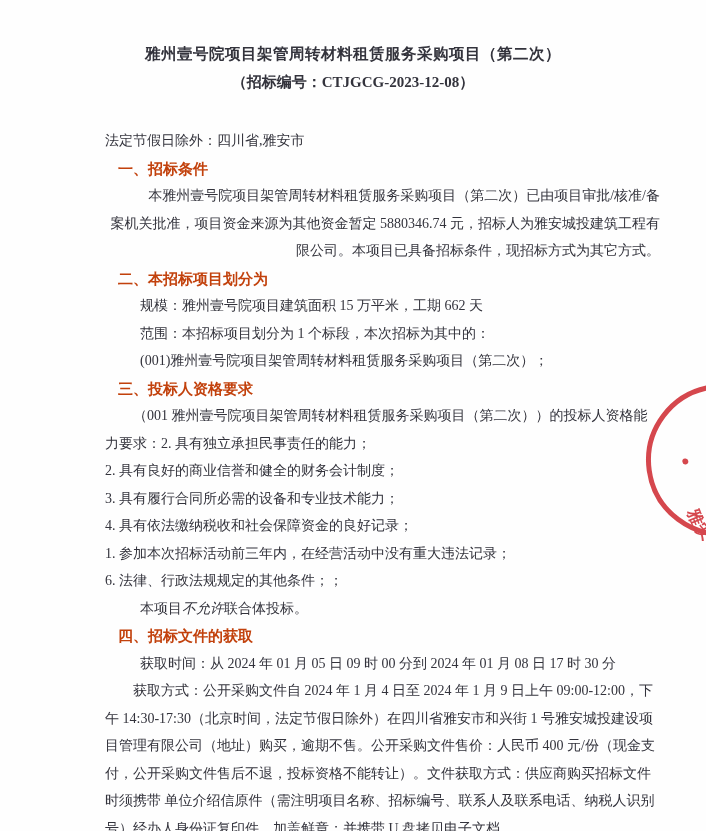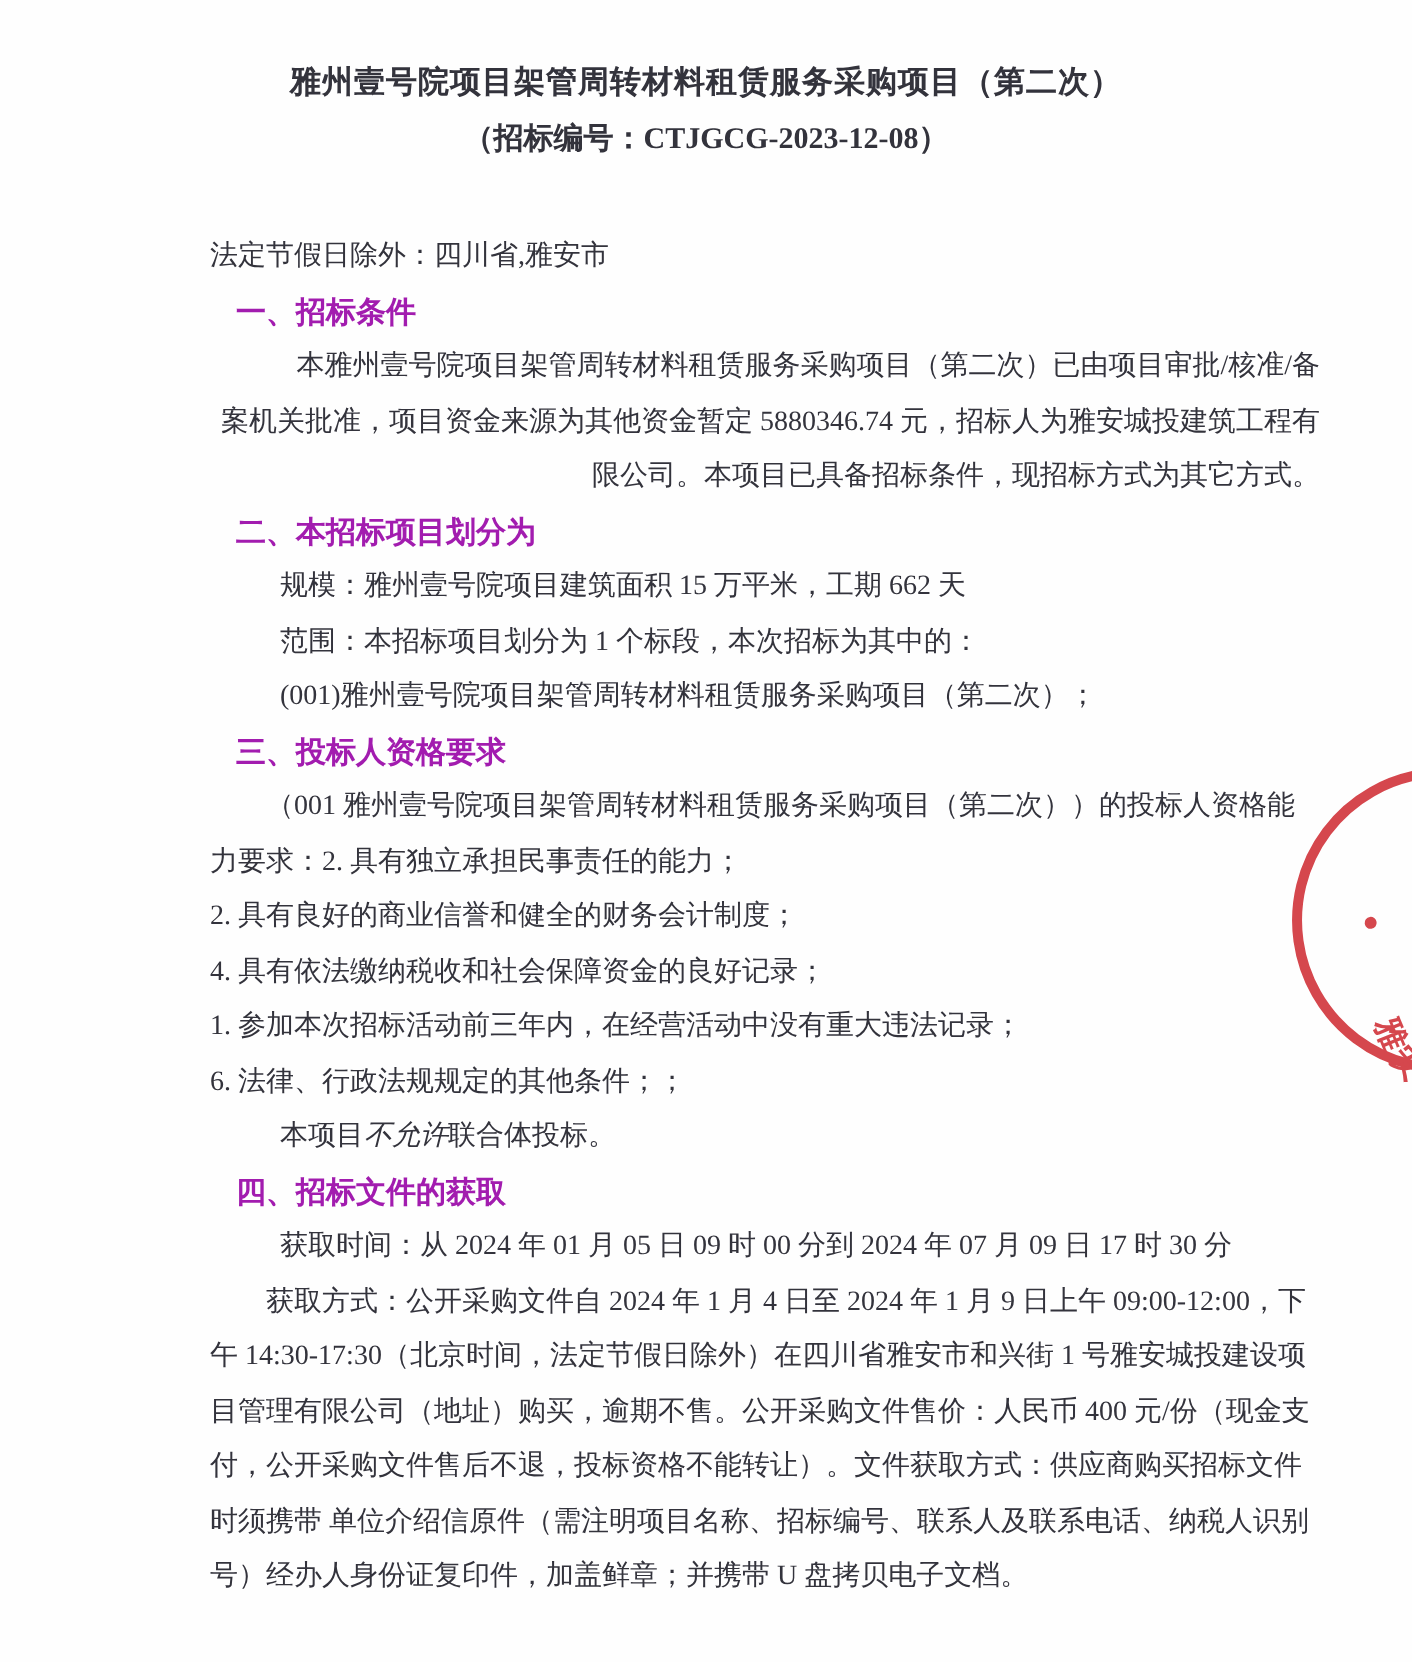--- a/index.html
+++ b/index.html
@@ -9,21 +9,21 @@
     height: 831px;
     margin: 0 auto;
     background: #fefefe;
     overflow: hidden;
     color: #33333c;
     font-family: "Liberation Serif", "DejaVu Serif", serif;
     font-size: 14px;
     line-height: 27.5px;
   }
   .doc-header {
-    padding-top: 28px;
+    padding-top: 40px;
     text-align: center;
   }
   .doc-title {
     margin: 0;
     font-size: 15.5px;
     font-weight: 700;
     line-height: 28px;
     letter-spacing: 0.5px;
   }
   .doc-subtitle {
@@ -37,21 +37,21 @@
   }
   .loc-line {
     margin: 0 0 0 14px;
   }
   h2.sec-heading {
     margin: 0 0 0 13px;
     font-size: 15px;
     font-weight: 700;
     line-height: 27.5px;
     font-family: "Liberation Sans", "DejaVu Sans", sans-serif;
-    color: #a21caf;
+    color: #c2410c;
   }
   p.para { margin: 0; }
   p.first-indent { text-indent: 42px; text-align: right; }
   p.first-indent-2em { text-indent: 2em; }
   p.hang-indent { padding-left: 35px; }
   em.no-joint { font-style: italic; }
   .seal {
     position: absolute;
     left: 618px;
     top: 375px;
@@ -84,27 +84,28 @@
     <p class="para first-indent">本雅州壹号院项目架管周转材料租赁服务采购项目（第二次）已由项目审批/核准/备案机关批准，项目资金来源为其他资金暂定 5880346.74 元，招标人为雅安城投建筑工程有限公司。本项目已具备招标条件，现招标方式为其它方式。</p>
 
     <h2 class="sec-heading">二、本招标项目划分为</h2>
     <p class="para hang-indent">规模：雅州壹号院项目建筑面积 15 万平米，工期 662 天</p>
     <p class="para hang-indent">范围：本招标项目划分为 1 个标段，本次招标为其中的：</p>
     <p class="para hang-indent">(001)雅州壹号院项目架管周转材料租赁服务采购项目（第二次）；</p>
 
     <h2 class="sec-heading">三、投标人资格要求</h2>
     <p class="para first-indent-2em">（001 雅州壹号院项目架管周转材料租赁服务采购项目（第二次））的投标人资格能力要求：2. 具有独立承担民事责任的能力；</p>
     <p class="para">2. 具有良好的商业信誉和健全的财务会计制度；</p>
+    <p class="para">3. 具有履行合同所必需的设备和专业技术能力；</p>
     <p class="para">4. 具有依法缴纳税收和社会保障资金的良好记录；</p>
     <p class="para">1. 参加本次招标活动前三年内，在经营活动中没有重大违法记录；</p>
     <p class="para">6. 法律、行政法规规定的其他条件；；</p>
     <p class="para hang-indent"><span>本项目</span><em class="no-joint">不允许</em><span>联合体投标。</span></p>
 
     <h2 class="sec-heading">四、招标文件的获取</h2>
-    <p class="para hang-indent">获取时间：从 2024 年 01 月 05 日 09 时 00 分到 2024 年 07 月 09 日 17 时 30 分</p>
+    <p class="para hang-indent">获取时间：从 2024 年 01 月 05 日 09 时 00 分到 2024 年 01 月 08 日 17 时 30 分</p>
     <p class="para first-indent-2em">获取方式：公开采购文件自 2024 年 1 月 4 日至 2024 年 1 月 9 日上午 09:00-12:00，下午 14:30-17:30（北京时间，法定节假日除外）在四川省雅安市和兴街 1 号雅安城投建设项目管理有限公司（地址）购买，逾期不售。公开采购文件售价：人民币 400 元/份（现金支付，公开采购文件售后不退，投标资格不能转让）。文件获取方式：供应商购买招标文件时须携带 单位介绍信原件（需注明项目名称、招标编号、联系人及联系电话、纳税人识别号）经办人身份证复印件，加盖鲜章；并携带 U 盘拷贝电子文档。</p>
 
   </div>
 
   <svg class="seal" viewBox="0 0 170 180" aria-hidden="true">
     <circle cx="105" cy="88" r="74" fill="none" stroke-width="5" stroke="#d2383f"></circle>
     <circle cx="68" cy="84" r="3" fill="#d2383f"></circle>
     <path id="sealTextPath" d="M 64 134 A 58 58 0 1 0 163 88" fill="none"></path>
     <text font-size="16" letter-spacing="2.5" fill="#d2383f">
       <textPath href="#sealTextPath">雅安城投建设项目管理有限公司</textPath>

